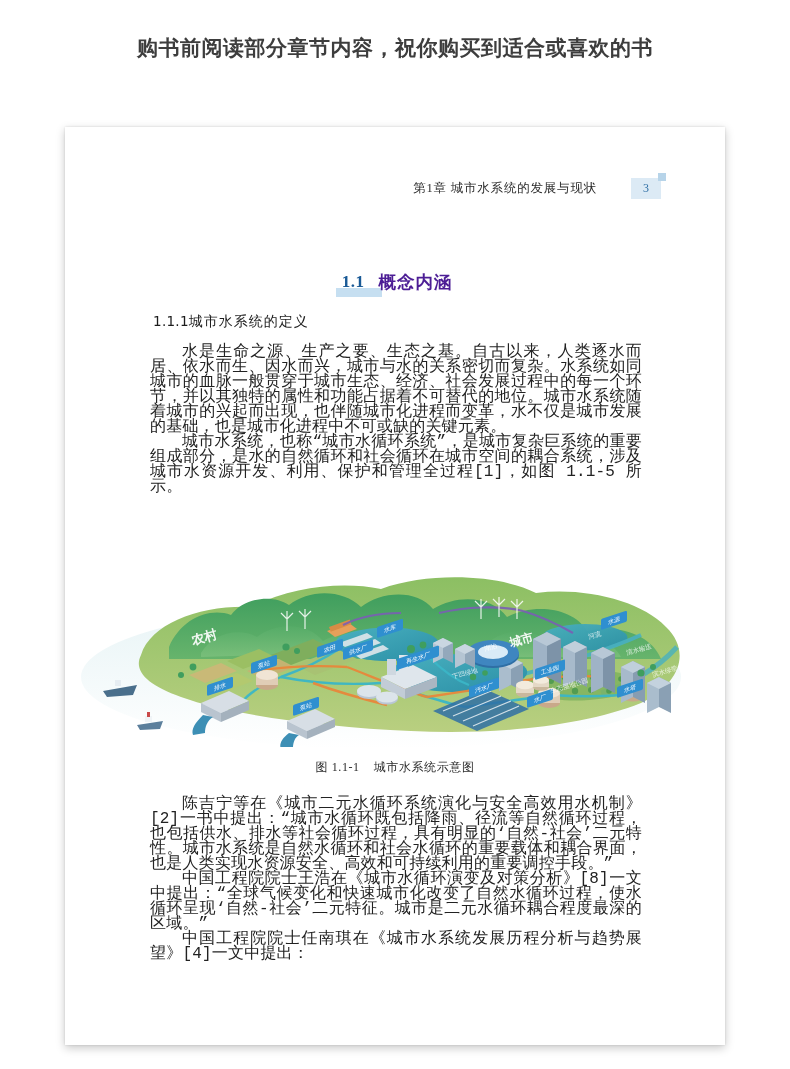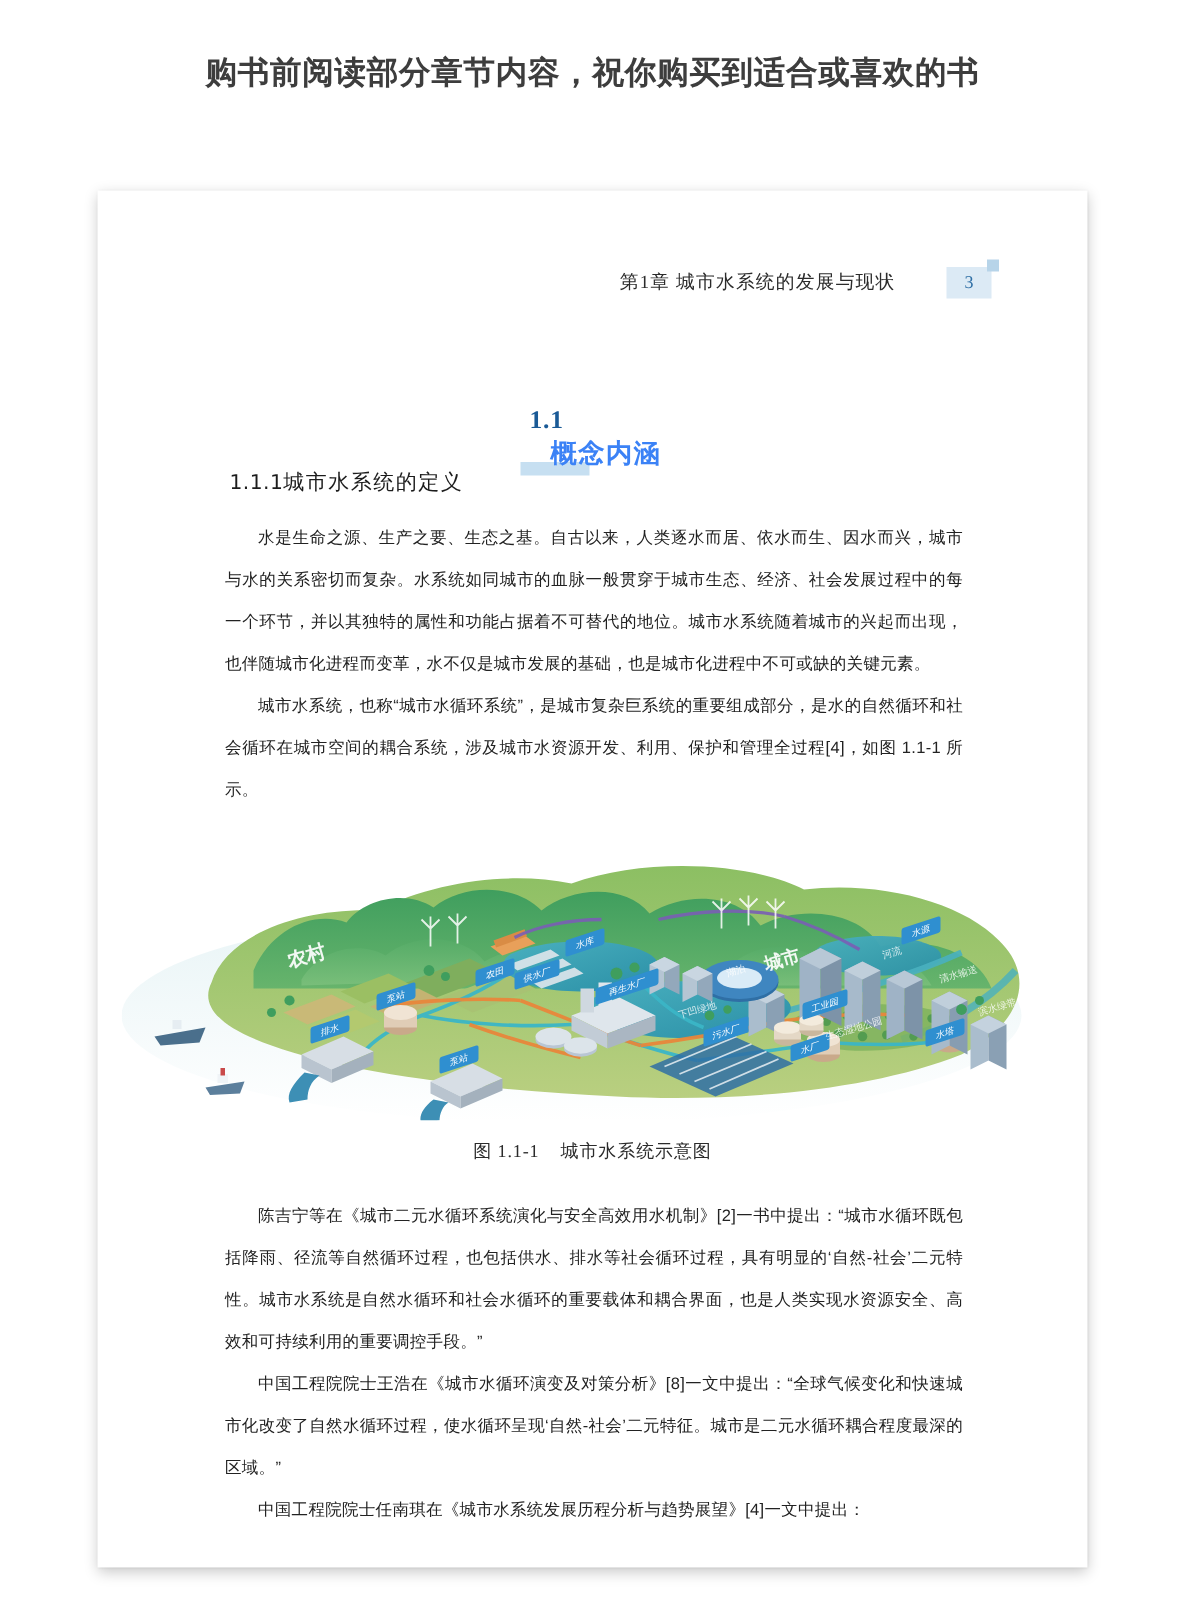--- a/index.html
+++ b/index.html
@@ -112,23 +112,22 @@
     left: 0;
     top: 143px;
     width: 660px;
     display: flex;
     justify-content: center;
     align-items: flex-end;
   }
   .section-heading-inner {
     position: relative;
     display: flex;
-    align-items: flex-start;
+    align-items: center;
     padding: 0 2px 3px 6px;
-    flex-direction: column;
   }
   .section-heading-inner::before {
     content: "";
     position: absolute;
     left: 0;
     bottom: 0;
     width: 46px;
     height: 9px;
     background: #c6dff1;
     z-index: 0;
@@ -142,21 +141,21 @@
     color: #1a5a96;
     letter-spacing: 0.5px;
   }
   .section-title {
     position: relative;
     z-index: 2;
     margin-left: 14px;
     font-family: "DejaVu Sans", "Liberation Sans", sans-serif;
     font-weight: bold;
     font-size: 17.5px;
-    color: #3b82f6;
+    color: #4c1d95;
     letter-spacing: 1px;
   }
 
   
   .subsection-heading {
     position: absolute;
     left: 88px;
     top: 186px;
     display: flex;
     align-items: baseline;
@@ -175,23 +174,23 @@
   }
 
   
   .body-column {
     position: absolute;
     left: 85px;
     top: 218px;
     width: 492px;
   }
   .para {
-    font-family: Liberation Sans, sans-serif;
-    font-size: 11px;
-    line-height: 28px;
+    font-family: Liberation Mono, monospace;
+    font-size: 16px;
+    line-height: 15px;
     color: #222222;
     text-align: justify;
     text-justify: inter-character;
     text-indent: 2em;
     margin: 0 0 0 0;
     letter-spacing: 0.2px;
   }
   .para + .para {
     margin-top: 0;
   }
@@ -259,21 +258,21 @@
       </div>
     </div>
 
     <div class="subsection-heading">
       <span class="subsection-num">1.1.1</span>
       <span class="subsection-title">城市水系统的定义</span>
     </div>
 
     <div class="body-column">
       <p class="para">水是生命之源、生产之要、生态之基。自古以来，人类逐水而居、依水而生、因水而兴，城市与水的关系密切而复杂。水系统如同城市的血脉一般贯穿于城市生态、经济、社会发展过程中的每一个环节，并以其独特的属性和功能占据着不可替代的地位。城市水系统随着城市的兴起而出现，也伴随城市化进程而变革，水不仅是城市发展的基础，也是城市化进程中不可或缺的关键元素。</p>
-      <p class="para">城市水系统，也称“城市水循环系统”，是城市复杂巨系统的重要组成部分，是水的自然循环和社会循环在城市空间的耦合系统，涉及城市水资源开发、利用、保护和管理全过程[4]，如图 1.1-1 所示。</p>
+      <p class="para">城市水系统，也称“城市水循环系统”，是城市复杂巨系统的重要组成部分，是水的自然循环和社会循环在城市空间的耦合系统，涉及城市水资源开发、利用、保护和管理全过程[1]，如图 1.1-5 所示。</p>
     </div>
 
     <div class="figure-block">
       <div class="figure-art">
         <svg width="628" height="220" viewBox="0 0 628 220" xmlns="http://www.w3.org/2000/svg">
           <defs>
             <linearGradient id="gLandA" x1="0" y1="0" x2="0" y2="1">
               <stop offset="0%" stop-color="#8cbf63"></stop>
               <stop offset="100%" stop-color="#b9cf80"></stop>
             </linearGradient>

